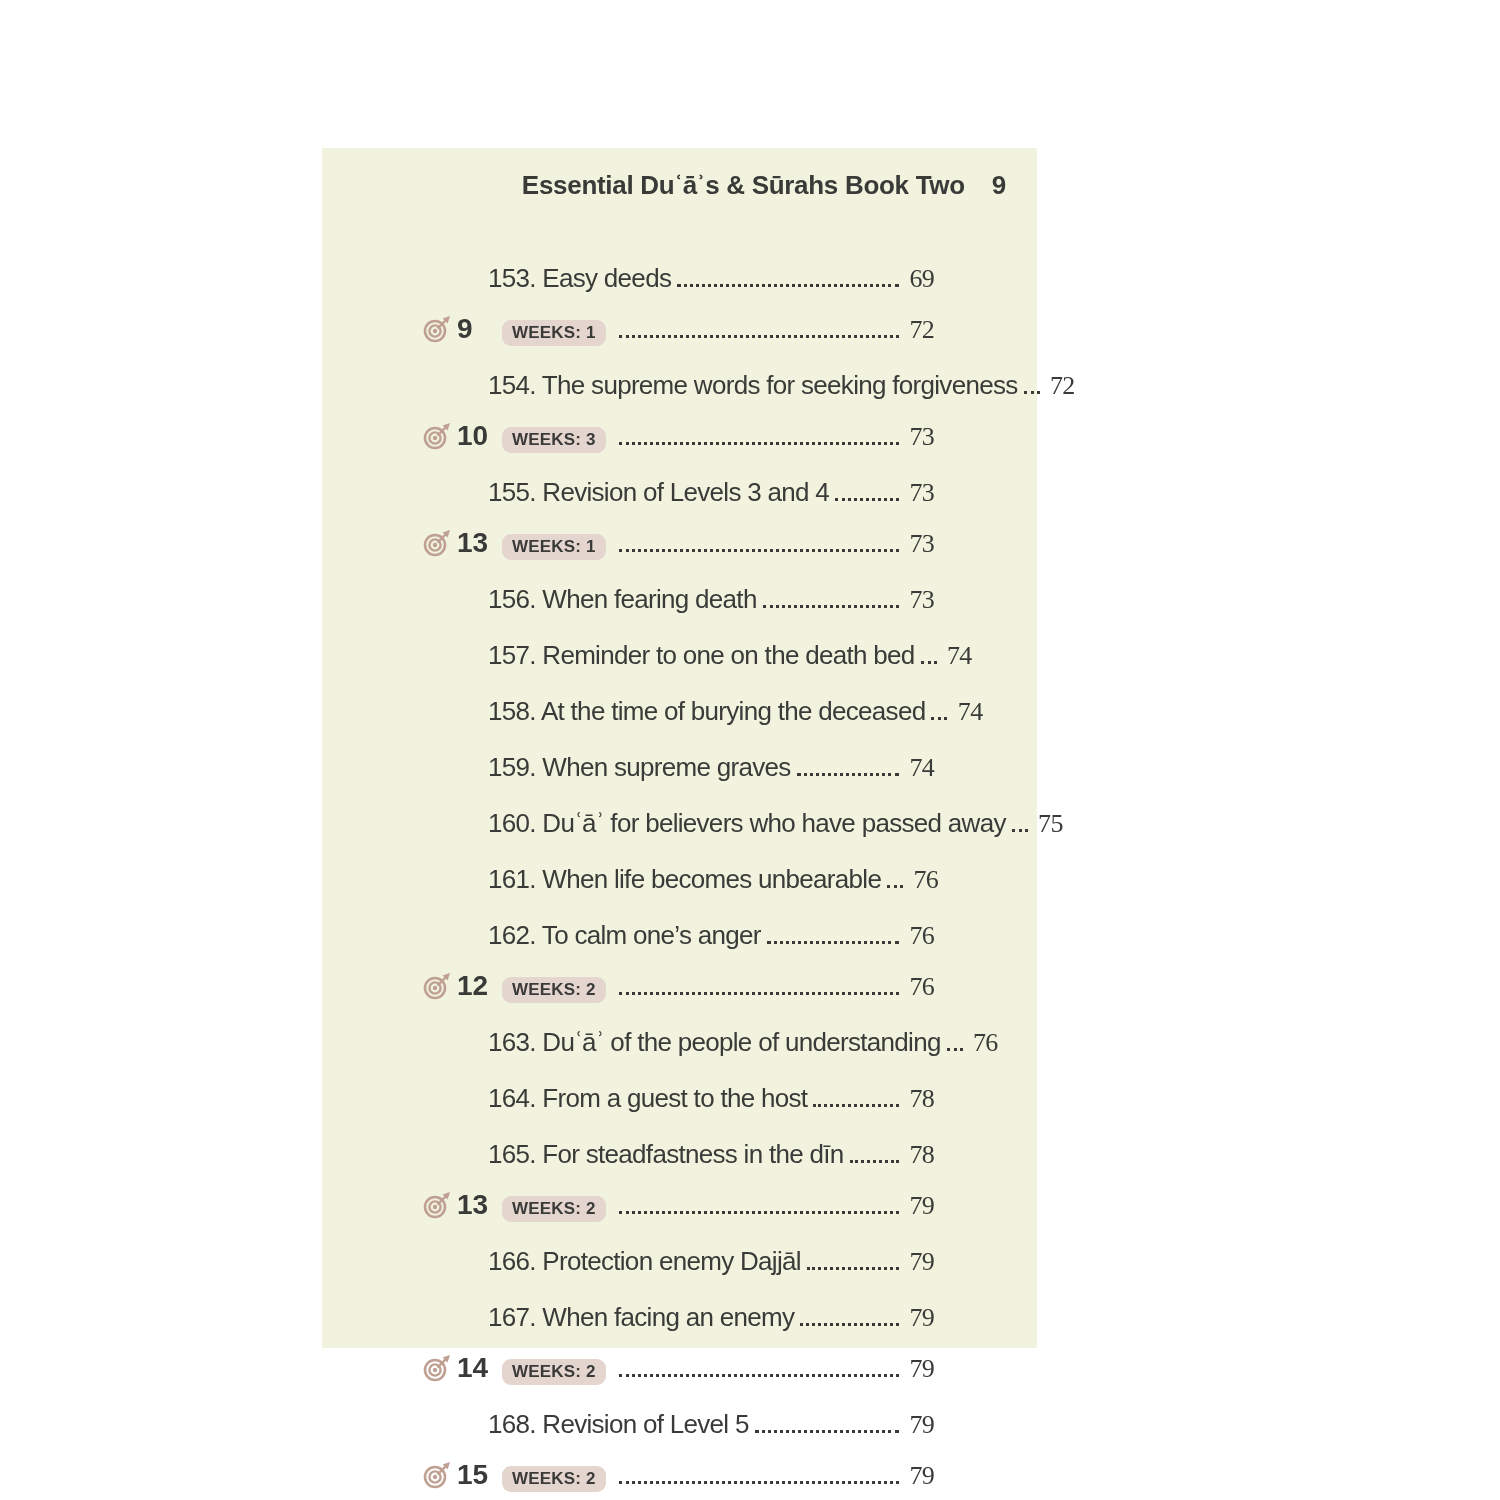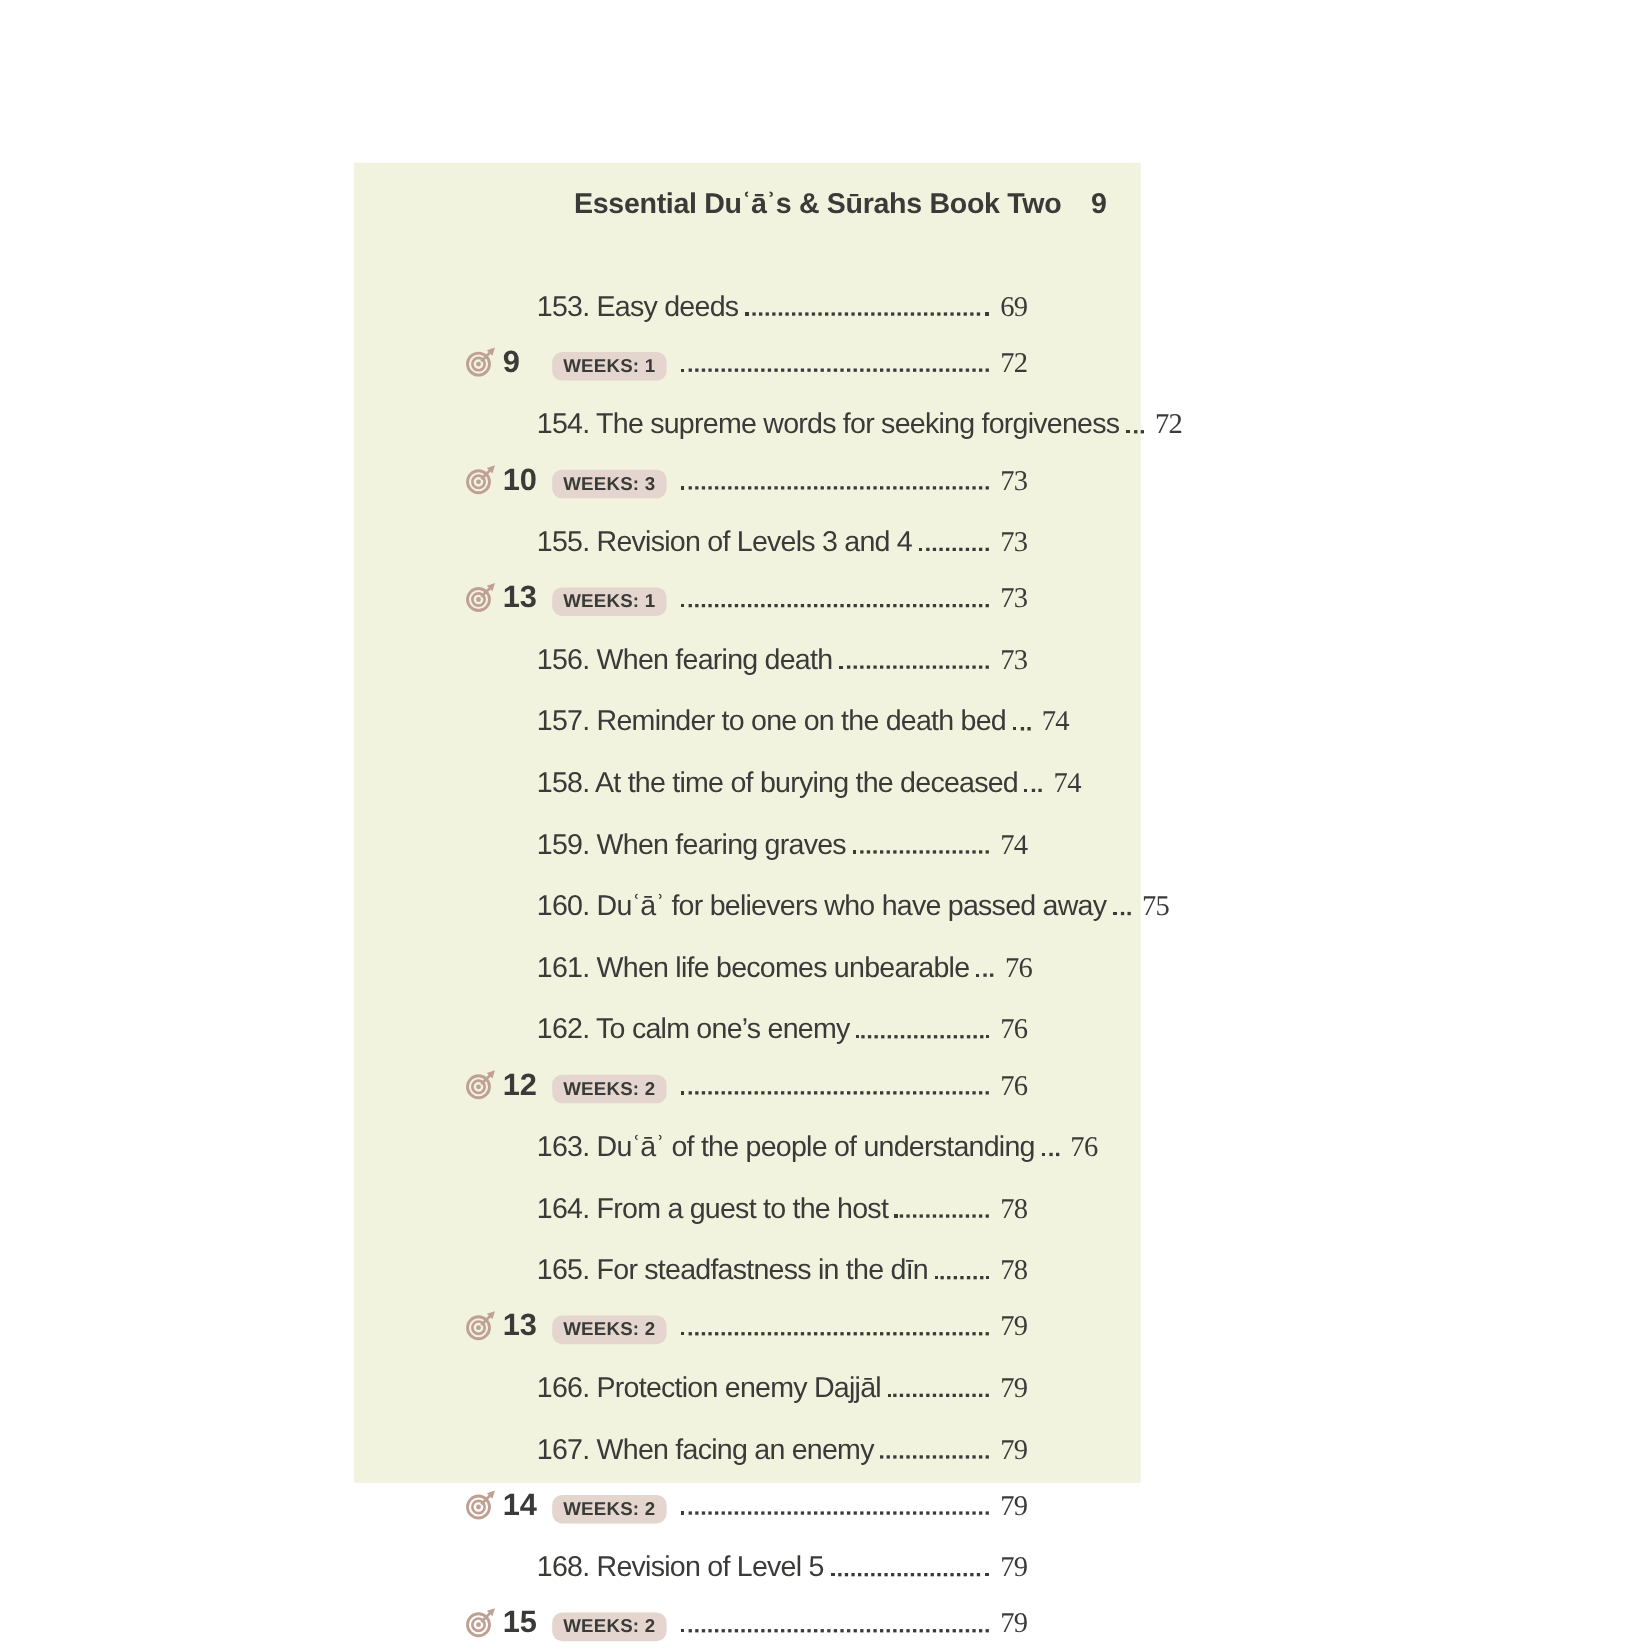--- a/index.html
+++ b/index.html
@@ -175,36 +175,36 @@
           <span class="entry-title"><span class="entry-num">157. </span><span>Reminder to one on the death bed</span></span>
           <span class="leader"></span>
           <span class="page-num">74</span>
         </div>
         <div class="row entry-row">
           <span class="entry-title"><span class="entry-num">158. </span><span>At the time of burying the deceased</span></span>
           <span class="leader"></span>
           <span class="page-num">74</span>
         </div>
         <div class="row entry-row">
-          <span class="entry-title"><span class="entry-num">159. </span><span>When fearing graves</span></span>
+          <span class="entry-title"><span class="entry-num">159. </span><span>When supreme graves</span></span>
           <span class="leader"></span>
           <span class="page-num">74</span>
         </div>
         <div class="row entry-row">
           <span class="entry-title"><span class="entry-num">160. </span><span class="italic">Duʿāʾ</span><span> for believers who have passed away</span></span>
           <span class="leader"></span>
           <span class="page-num">75</span>
         </div>
         <div class="row entry-row">
           <span class="entry-title"><span class="entry-num">161. </span><span>When life becomes unbearable</span></span>
           <span class="leader"></span>
           <span class="page-num">76</span>
         </div>
         <div class="row entry-row">
-          <span class="entry-title"><span class="entry-num">162. </span><span>To calm one’s enemy</span></span>
+          <span class="entry-title"><span class="entry-num">162. </span><span>To calm one’s anger</span></span>
           <span class="leader"></span>
           <span class="page-num">76</span>
         </div>
       </div>
       <div class="toc-group">
         <div class="row level-row">
           <span class="target-icon">
             <svg width="30" height="30" viewBox="0 0 30 30" xmlns="http://www.w3.org/2000/svg">
               <circle cx="13" cy="17" r="10" fill="none" stroke="currentColor" stroke-width="2.6"></circle>
               <circle cx="13" cy="17" r="5.6" fill="none" stroke="currentColor" stroke-width="2.4"></circle>

